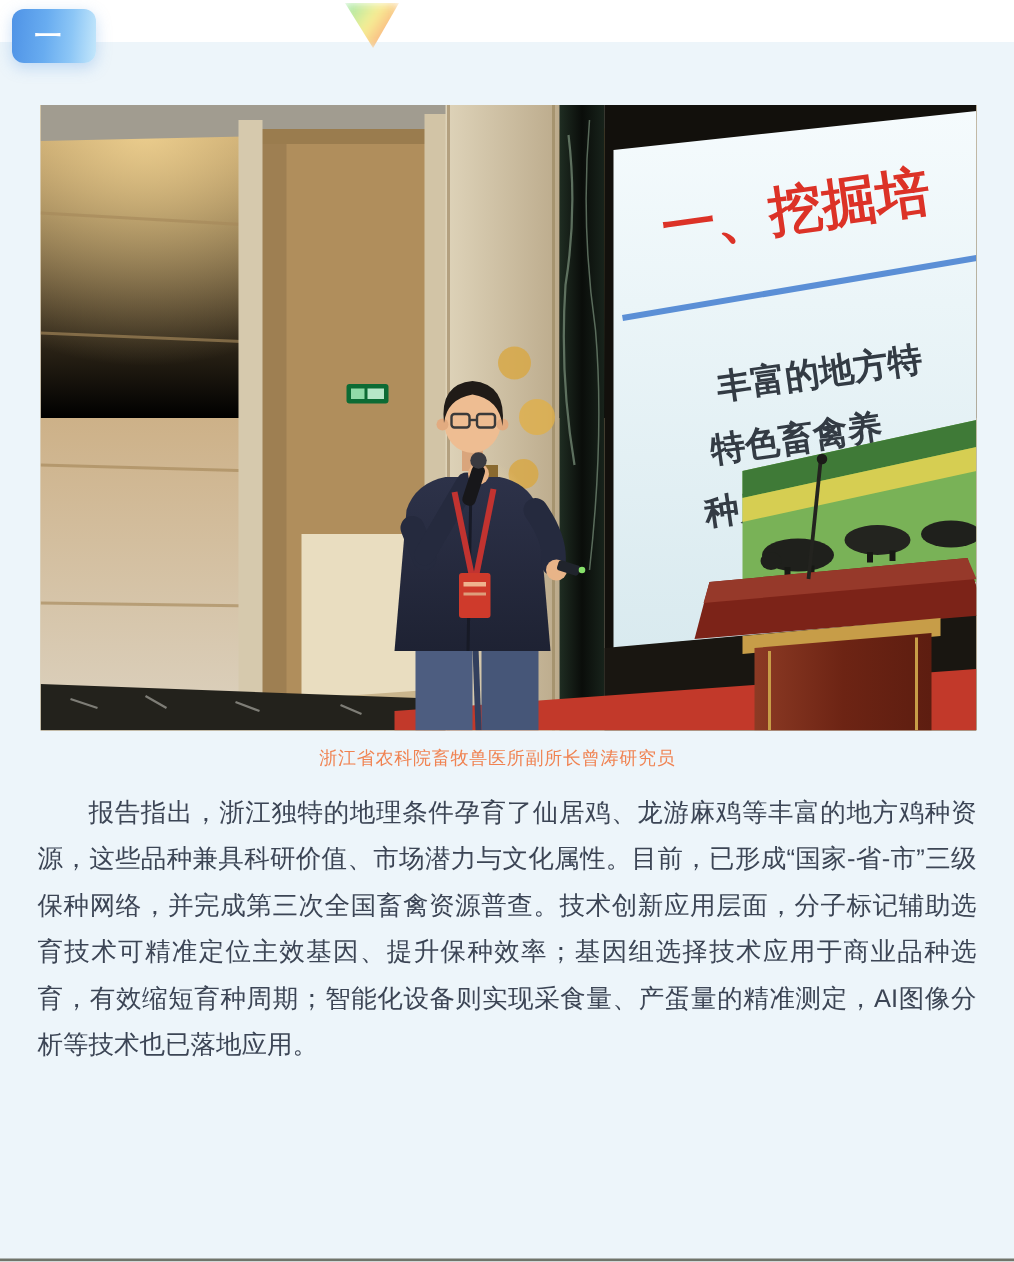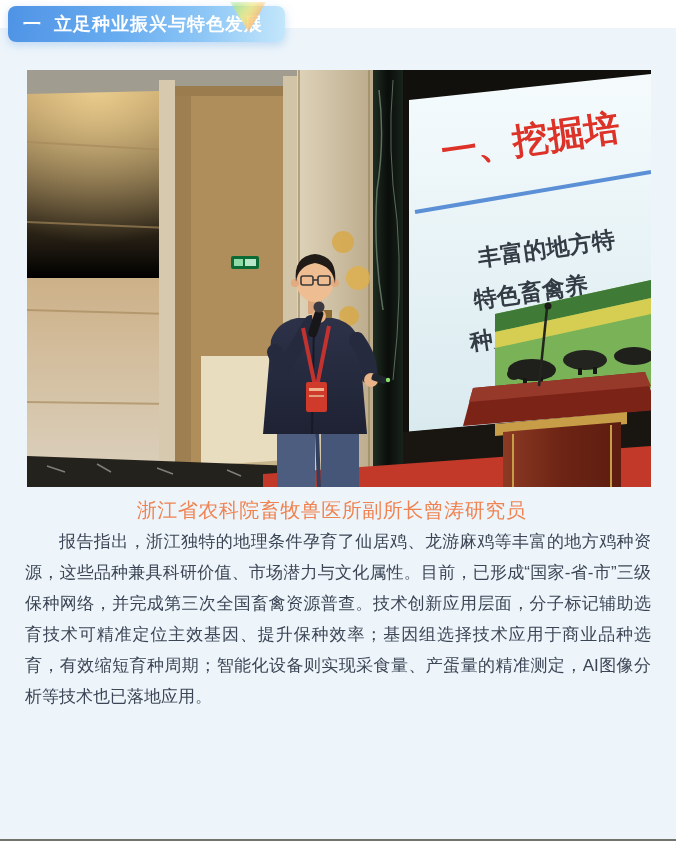--- a/index.html
+++ b/index.html
@@ -30,21 +30,21 @@
   }
   
   .photo{
     position:absolute;left:27px;top:70px;width:624px;height:417px;margin:0;
     overflow:hidden;background:#c7ab7d;
   }
   .photo svg{display:block;}
   
   .caption{
     position:absolute;left:0;right:13px;top:497px;
-    text-align:center;font-size:20px;letter-spacing:.5px;
+    text-align:center;font-size:12px;letter-spacing:.5px;
     color:#f08352;font-weight:500;
   }
   
   .article{
     position:absolute;left:25px;right:25px;top:526px;
     font-size:17px;line-height:31px;color:#3c4555;
     text-align:justify;
   }
   .article p{margin:0 0 8px;text-indent:2em;}
   .article .lead{color:#2e7bd9;font-weight:bold;}
@@ -52,21 +52,20 @@
     position:absolute;left:0;right:0;bottom:0;height:2px;background:#70746a;
   }
 </style>
 </head>
 <body>
 
 <div class="content-bg"></div>
 
 <div class="banner">
   <span>一</span>
-  <span>立足种业振兴与特色发展</span>
 </div>
 <div class="banner-triangle"></div>
 
 <figure class="photo">
   <svg viewBox="0 0 624 417" width="624" height="417">
     <defs>
       <linearGradient id="wallGrad" x1="0" y1="0" x2="0" y2="1">
         <stop offset="0" stop-color="#bd9a62"></stop>
           <stop offset="0.5" stop-color="#cfb astonishing"></stop>
         <stop offset="0.5" stop-color="#cdb188"></stop>

